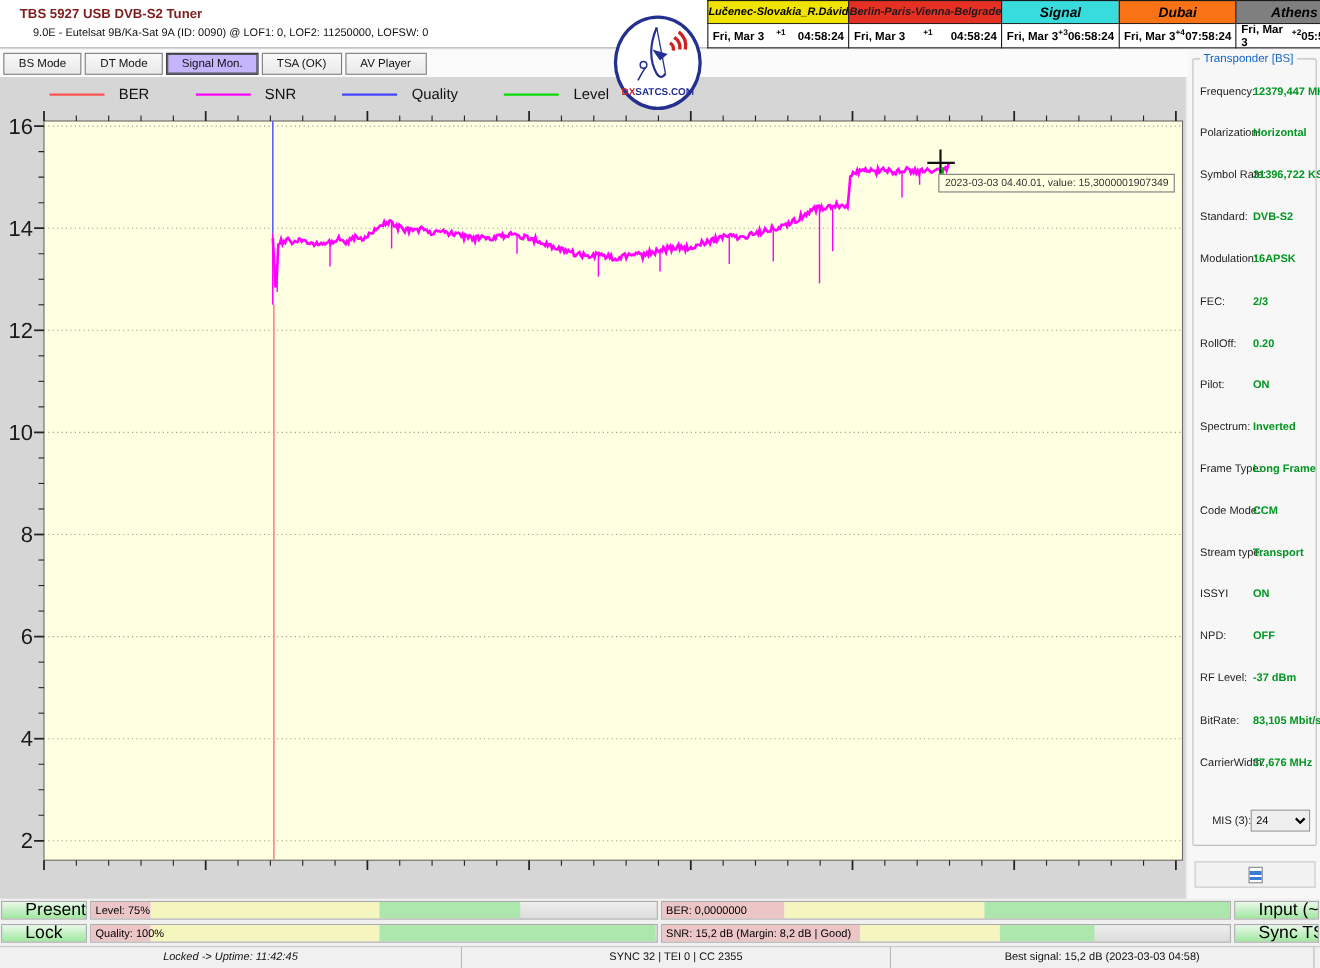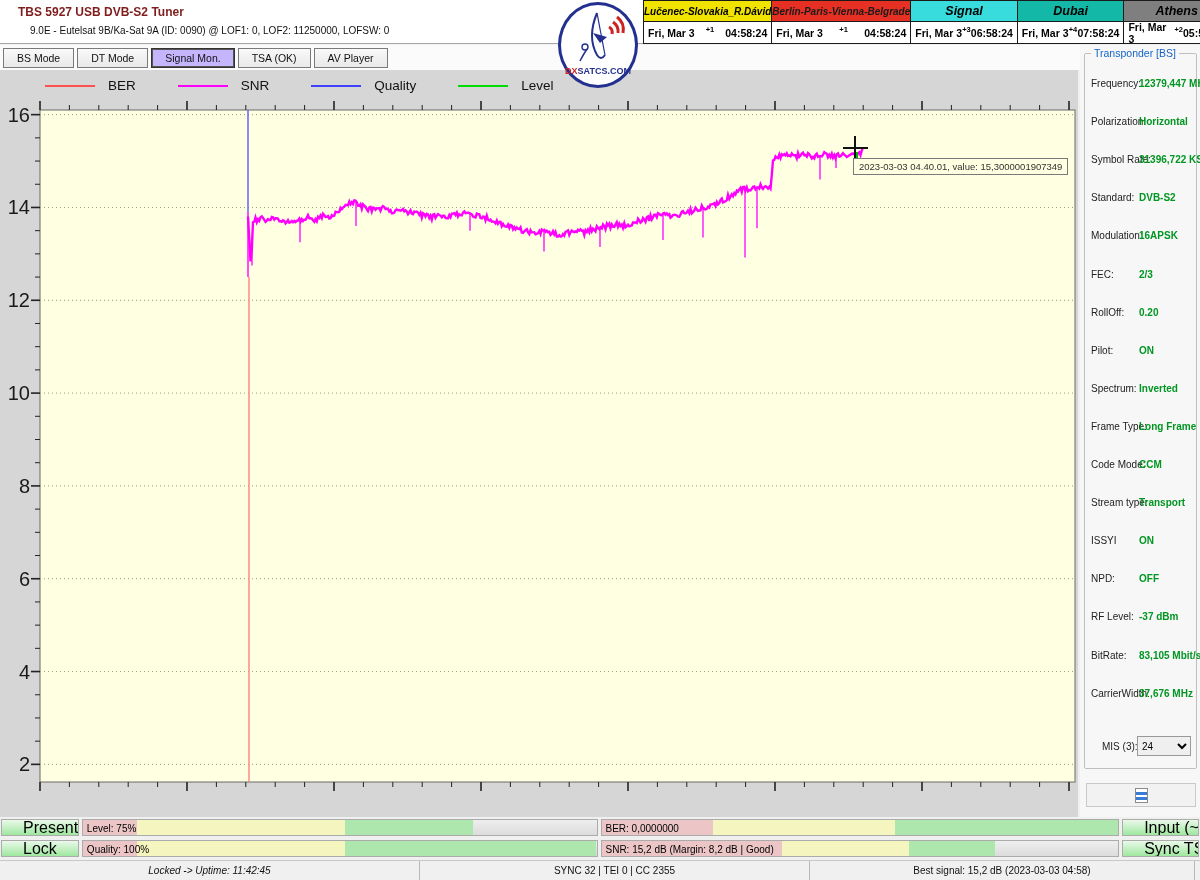--- a/index.html
+++ b/index.html
@@ -6,21 +6,21 @@
   html,body { width:1200px; height:880px; }
   body { font-family:"Liberation Sans", sans-serif; background:#F0F0F0; position:relative; overflow:hidden; }
   #app { position:absolute; inset:0; }
 
   
   .header { position:absolute; left:0; top:0; width:1200px; height:44px; background:#FFFFFF; border-bottom:1px solid #A8A8A8; }
   .win-title { position:absolute; left:18px; top:5px; font-size:12px; font-weight:bold; color:#7f1d1d; }
   .win-sub { position:absolute; left:30px; top:25px; font-size:10px; color:#111; }
 
   
-  .logo { position:absolute; left:558px; top:2px; width:80px; height:86px; background:#FFF; border:3px solid #23308F; border-radius:50%; z-index:6; display:flex; flex-direction:column; align-items:center; justify-content:flex-end; }
+  .logo { position:absolute; left:558px; top:14px; width:80px; height:86px; background:#FFF; border:3px solid #23308F; border-radius:50%; z-index:6; display:flex; flex-direction:column; align-items:center; justify-content:flex-end; }
   .logo svg { position:absolute; top:4px; left:6px; }
   .logo-text { font-size:9px; font-weight:bold; letter-spacing:0px; margin-bottom:9px; white-space:nowrap; }
   .logo-text .dx { color:#CC2222; }
   .logo-text .rest { color:#23308F; }
 
   
   .clocks { position:absolute; left:643px; top:0; width:587px; height:44px; display:flex; z-index:5; }
   .clock { flex:1; display:flex; flex-direction:column; }
   .clock-name { height:22px; border:1px solid #1A1A1A; border-right-width:0; display:flex; align-items:center; justify-content:center; font-weight:bold; font-style:italic; white-space:nowrap; overflow:hidden; }
   .clock:last-child .clock-name { border-right-width:1px; }
@@ -111,21 +111,21 @@
       </div>
       <div class="clock">
         <div class="clock-name" style="background: rgb(56, 220, 220); color: rgb(0, 0, 0); font-size: 12.5px;">Signal</div>
         <div class="clock-time">
           <span>Fri, Mar 3</span>
           <sup>+3</sup>
           <span>06:58:24</span>
         </div>
       </div>
       <div class="clock">
-        <div class="clock-name" style="background: #14b8a6; color: rgb(0, 0, 0); font-size: 12.5px;">Dubai</div>
+        <div class="clock-name" style="background: #f97316; color: rgb(0, 0, 0); font-size: 12.5px;">Dubai</div>
         <div class="clock-time">
           <span>Fri, Mar 3</span>
           <sup>+4</sup>
           <span>07:58:24</span>
         </div>
       </div>
       <div class="clock">
         <div class="clock-name" style="background: rgb(127, 127, 127); color: rgb(0, 0, 0); font-size: 12.5px;">Athens</div>
         <div class="clock-time">
           <span>Fri, Mar 3</span>

